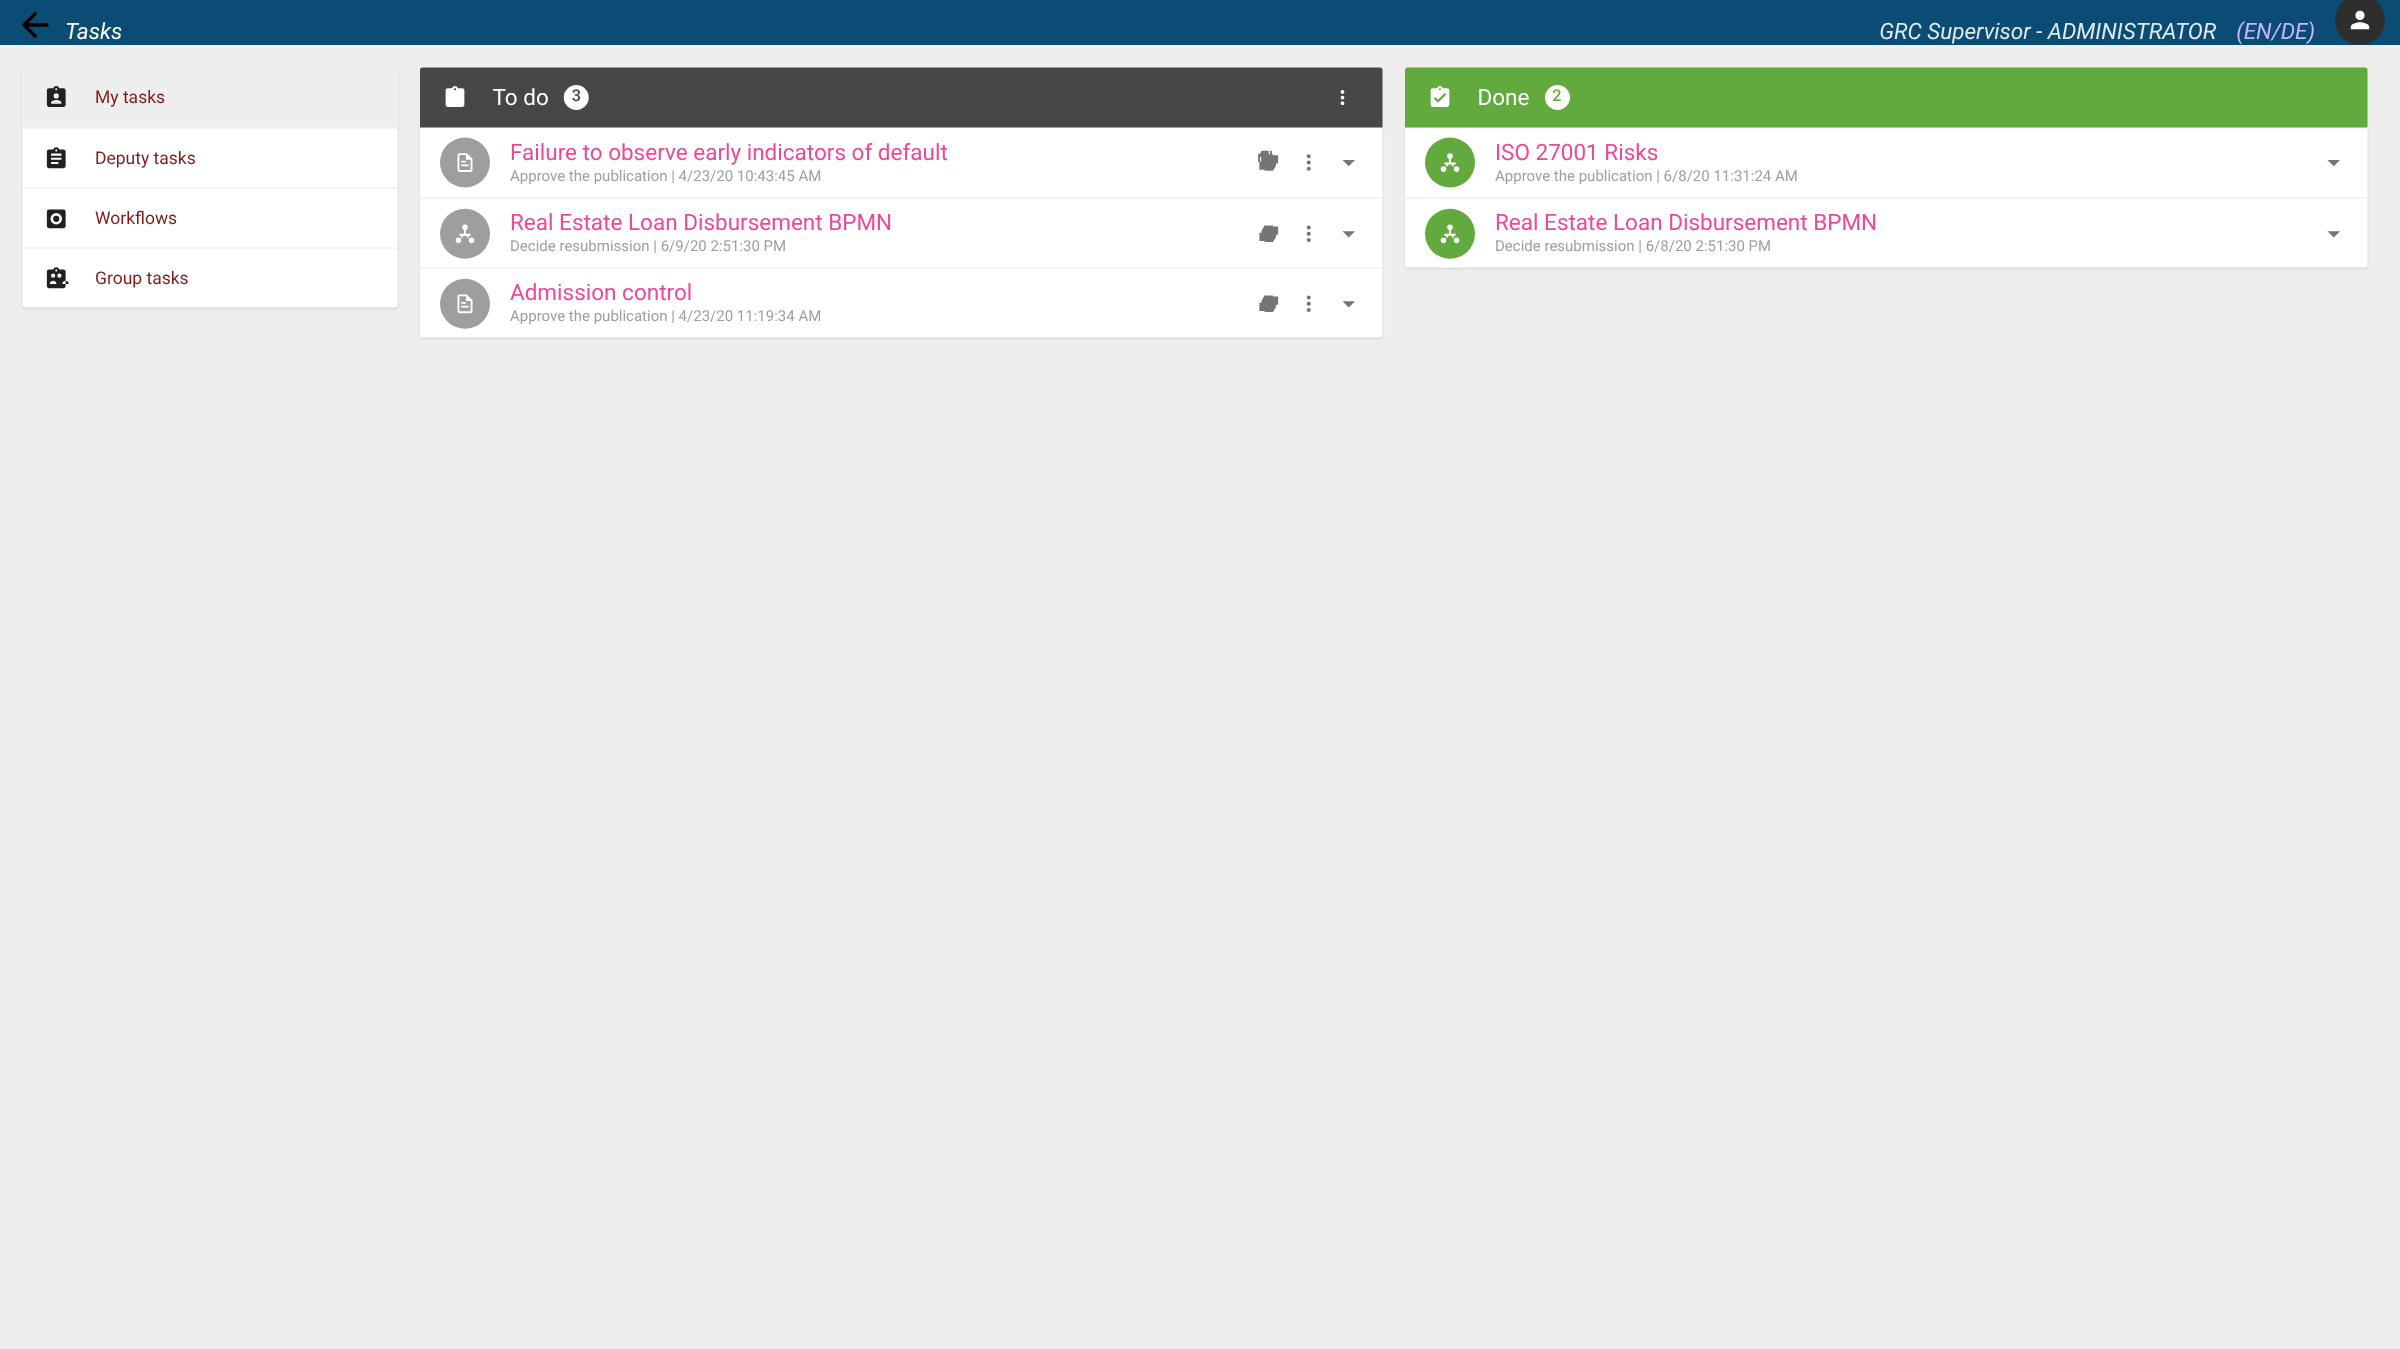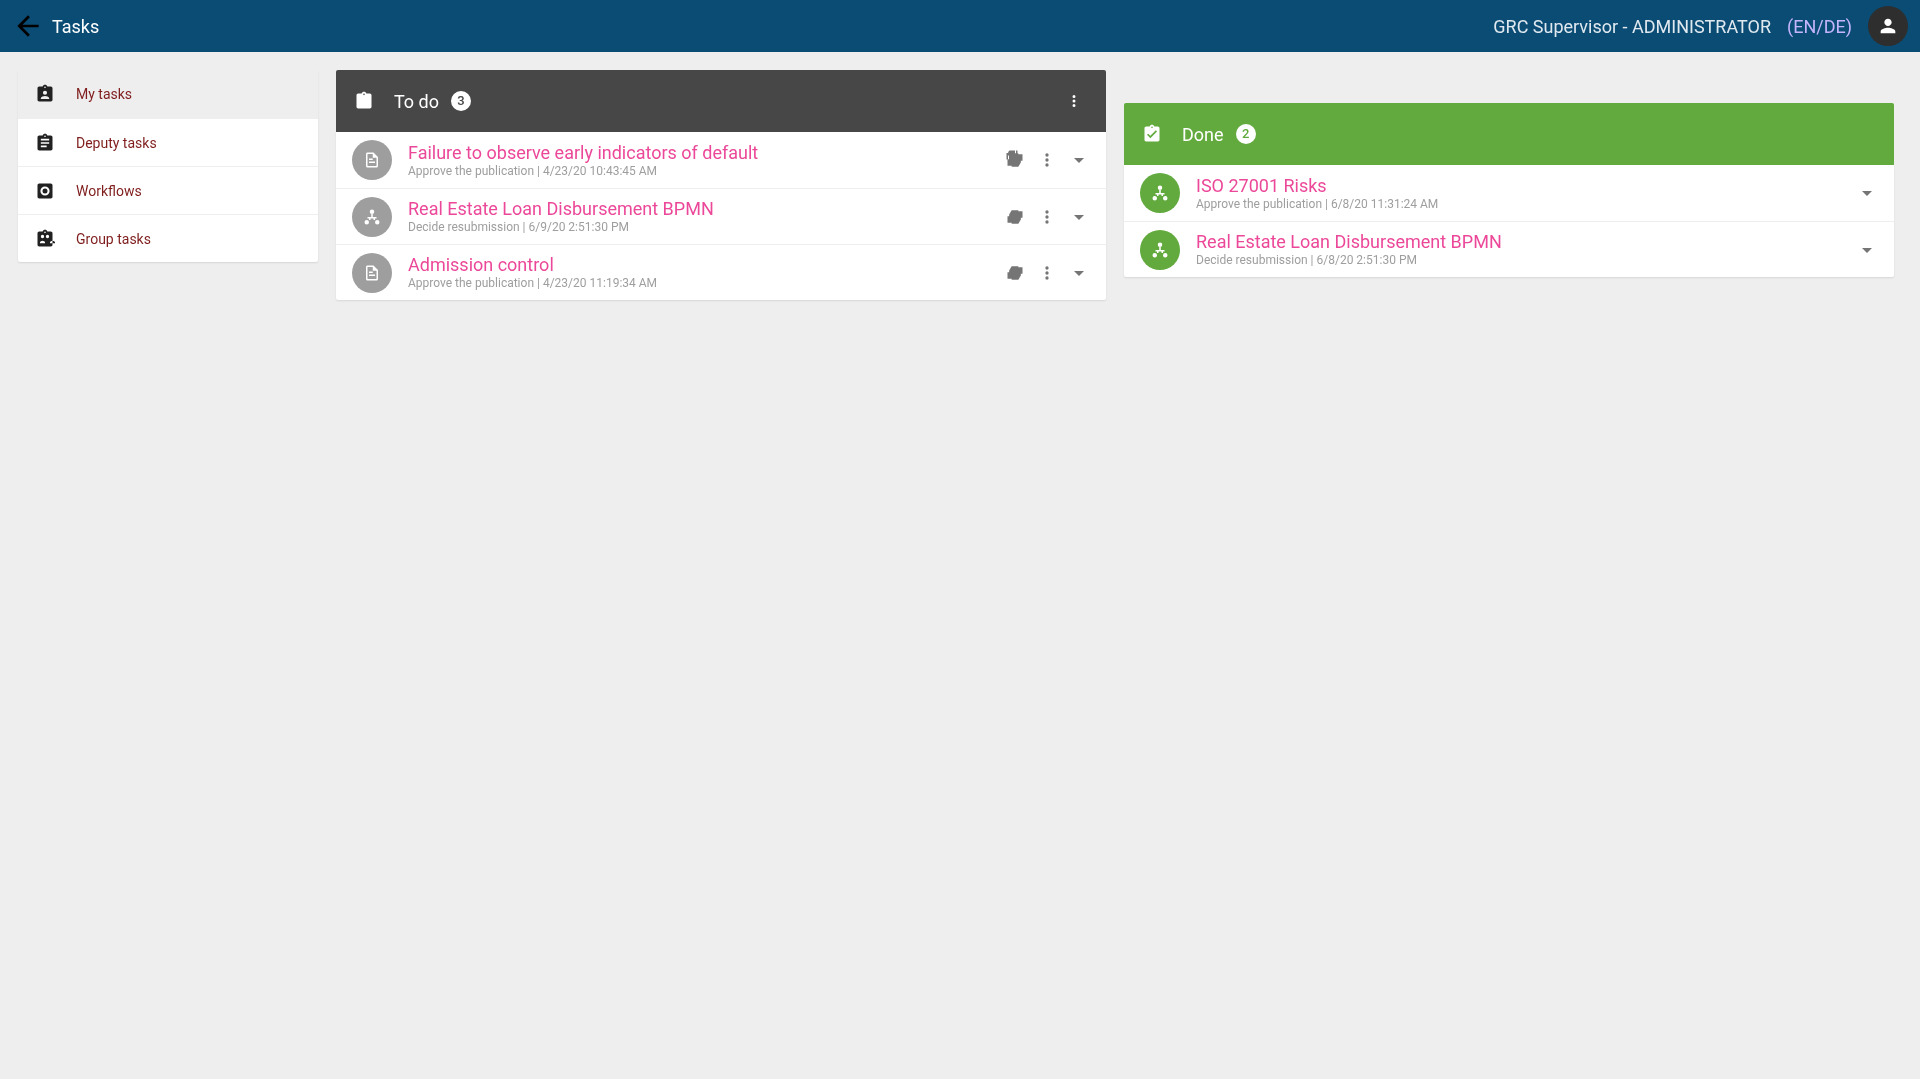--- a/index.html
+++ b/index.html
@@ -8,24 +8,25 @@
     background: #eeeeee;
     font-size: 14px;
     color: #212121;
     width: 1920px;
     height: 1079px;
     overflow: hidden;
   }
   .header {
     background: #0b4c74;
     color: #fff;
-    height: 52px;
+    height: 36px;
     display: flex;
-    align-items: center;
+    align-items: flex-end;
     padding: 0 12px;
+    font-style: italic;
   }
   .header-back {
     width: 32px; height: 32px;
     display:flex; align-items:center; justify-content:center;
     cursor:pointer;
   }
   .header-title {
     font-size: 18px; font-weight:400; margin-left:8px;
   }
   .header-spacer { flex:1; }
@@ -60,27 +61,27 @@
   }
   .sidebar-item:first-child { border-top:none;}
   .sidebar-item.active { background:#eeeeee;}
   .sidebar-item .icon { width:22px; height:22px; margin-right:20px; display:flex; align-items:center; justify-content:center;}
   .sidebar-item .icon svg { width:20px; height:20px; fill:#212121;}
   .column {
     width:770px;
     align-self:flex-start;
   }
   .col-header {
-    height:62px; color:#fff;
+    height:48px; color:#fff;
     display:flex; align-items:center; padding:0 18px 0 16px;
     border-radius:2px 2px 0 0;
     position:relative;
   }
   .col-header.todo { background:#474747;}
-  .col-header.done { background:#62aa3e;margin-top:33px;}
+  .col-header.done { background:#62aa3e;}
   .col-header .hicon { width:24px; height:24px; margin-right:18px; display:flex;align-items:center;justify-content:center;}
   .col-header .hicon svg{ fill:#fff; width:20px;height:20px;}
   .col-header .htitle { font-size:18px; font-weight:400;}
   .col-header .hbadge {
     margin-left:12px; background:#fff; color:#474747;
     border-radius:10px; min-width:20px; height:20px; line-height:20px;
     text-align:center; font-size:13px; font-weight:500; padding:0 5px;
   }
   .col-header.done .hbadge { color:#62aa3e;}
   .col-header .hspacer{flex:1;}

